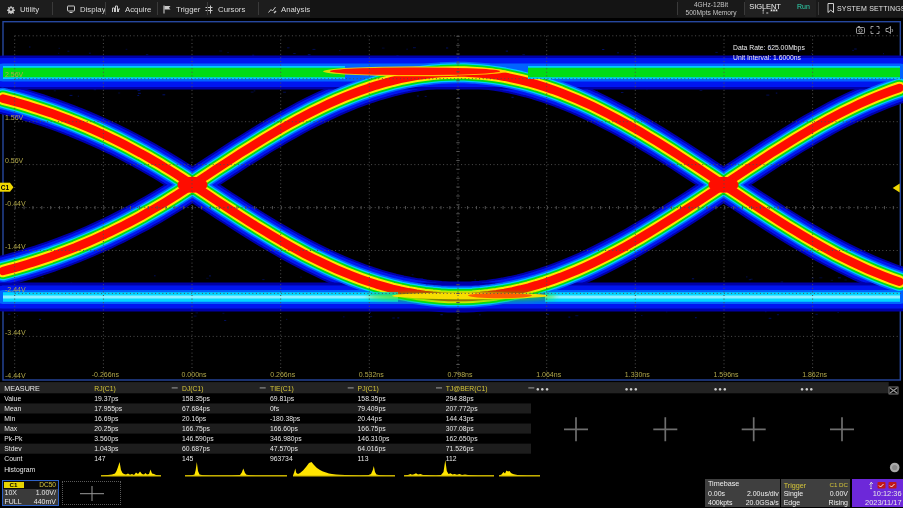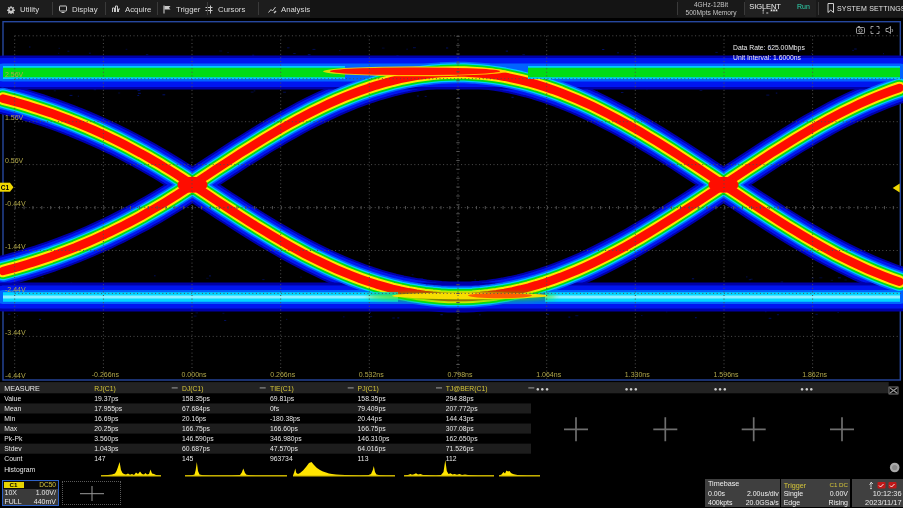--- a/index.html
+++ b/index.html
@@ -11,21 +11,21 @@
 .mitem{position:absolute;top:0;height:18px;display:flex;align-items:center;font-size:7.8px;color:#dcdcdc}
 .msep{position:absolute;top:2px;height:13px;width:1px;background:#3a3a3a}
 </style></head><body>
 <div class="menubar">
 <div class="mseg" style="left:0;width:310px"></div>
 <div class="mseg" style="left:677px;width:226px;background:#191919"></div>
 <div class="mitem" style="left:7px"><svg width="9" height="9" viewBox="0 0 9 9" style="margin-right:4px">
         <path d="M3.5,1 v1 l-1,.5 -1,-0.6 -0.7,0.8 0.7,0.9 -0.4,1 -1.1,.2 0,1 1.1,.2 .4,1 -.7,.9 .7,.8 1,-.6 1,.5 v1 h1 v-1 l1,-.5 1,.6 .7,-.8 -.7,-.9 .4,-1 1.1,-.2 0,-1 -1.1,-.2 -.4,-1 .7,-.9 -.7,-.8 -1,.6 -1,-.5 v-1 z" fill="#c8c8c8"></path>
         <circle cx="4" cy="4.5" r="1.3" fill="#1d1d1d"></circle>
       </svg>Utility</div>
-<div class="mitem" style="left:59px"><svg width="9" height="9" viewBox="0 0 9 9" style="margin-right:4px">
+<div class="mitem" style="left:67px"><svg width="9" height="9" viewBox="0 0 9 9" style="margin-right:4px">
         <rect x="0.5" y="1" width="7" height="5" rx="0.5" fill="none" stroke="#c8c8c8" stroke-width="1"></rect>
         <path d="M2.5,7.5 h3" stroke="#c8c8c8" stroke-width="1"></path>
       </svg>Display</div>
 <div class="mitem" style="left:112px"><svg width="9" height="9" viewBox="0 0 9 9" style="margin-right:4px">
         <path d="M0.5,7 v-4 h2 v4 M3.5,7 v-6 h2 v6 M6.5,7 v-3 h1.5" fill="none" stroke="#c8c8c8" stroke-width="1"></path>
       </svg>Acquire</div>
 <div class="mitem" style="left:163px"><svg width="9" height="9" viewBox="0 0 9 9" style="margin-right:4px">
         <path d="M1,0.5 v8" stroke="#c8c8c8" stroke-width="1.1"></path>
         <path d="M1.5,1 h6 l-1.5,1.8 1.5,1.8 h-6 z" fill="#c8c8c8"></path>
       </svg>Trigger</div>
@@ -425,21 +425,21 @@
     <div style="position:absolute;right:1.5px;top:19.5px">20.0GSa/s</div>
   </div>
 <div style="position:absolute;left:781.3px;top:479.3px;width:69px;height:27.5px;background:#3f3f3f;font-size:7px;color:#f0f0f0">
     <div style="position:absolute;left:2.4px;top:1.5px;font-size:7.2px;color:#d6c63a">Trigger</div>
     <div style="position:absolute;right:2.3px;top:2.2px;font-size:6.2px;color:#d6c63a">C1 DC</div>
     <div style="position:absolute;left:2.4px;top:10.5px">Single</div>
     <div style="position:absolute;right:2.3px;top:10.5px">0.00V</div>
     <div style="position:absolute;left:2.4px;top:19.5px">Edge</div>
     <div style="position:absolute;right:2.3px;top:19.5px">Rising</div>
   </div>
-<div style="position:absolute;left:851.5px;top:479.3px;width:51.5px;height:27.5px;background:#404040;font-size:7px;color:#e8e8e8">
+<div style="position:absolute;left:851.5px;top:479.3px;width:51.5px;height:27.5px;background:#6d28d9;font-size:7px;color:#e8e8e8">
     <svg width="34" height="9" style="position:absolute;left:16px;top:1.5px">
       <path d="M3,1 v5 m0,-5 l2,2 m-2,-1 l-1.6,1.6" stroke="#d8d8d8" stroke-width="0.9" fill="none"></path>
       <circle cx="3" cy="7.3" r="0.9" fill="#d8d8d8"></circle>
       <rect x="9.5" y="1" width="8" height="6.5" rx="1" fill="#c01818"></rect>
       <path d="M11,4.5 l1.5,1.5 3,-3" stroke="#fff" stroke-width="0.9" fill="none"></path>
       <rect x="20.5" y="1" width="8" height="6.5" rx="1" fill="#c01818"></rect>
       <path d="M22,4.5 l1.5,1.5 3,-3" stroke="#fff" stroke-width="0.9" fill="none"></path>
     </svg>
     <div style="position:absolute;right:1.5px;top:9.5px;font-size:7.4px">10:12:36</div>
     <div style="position:absolute;right:1.5px;top:18.5px;font-size:7.4px">2023/11/17</div>

